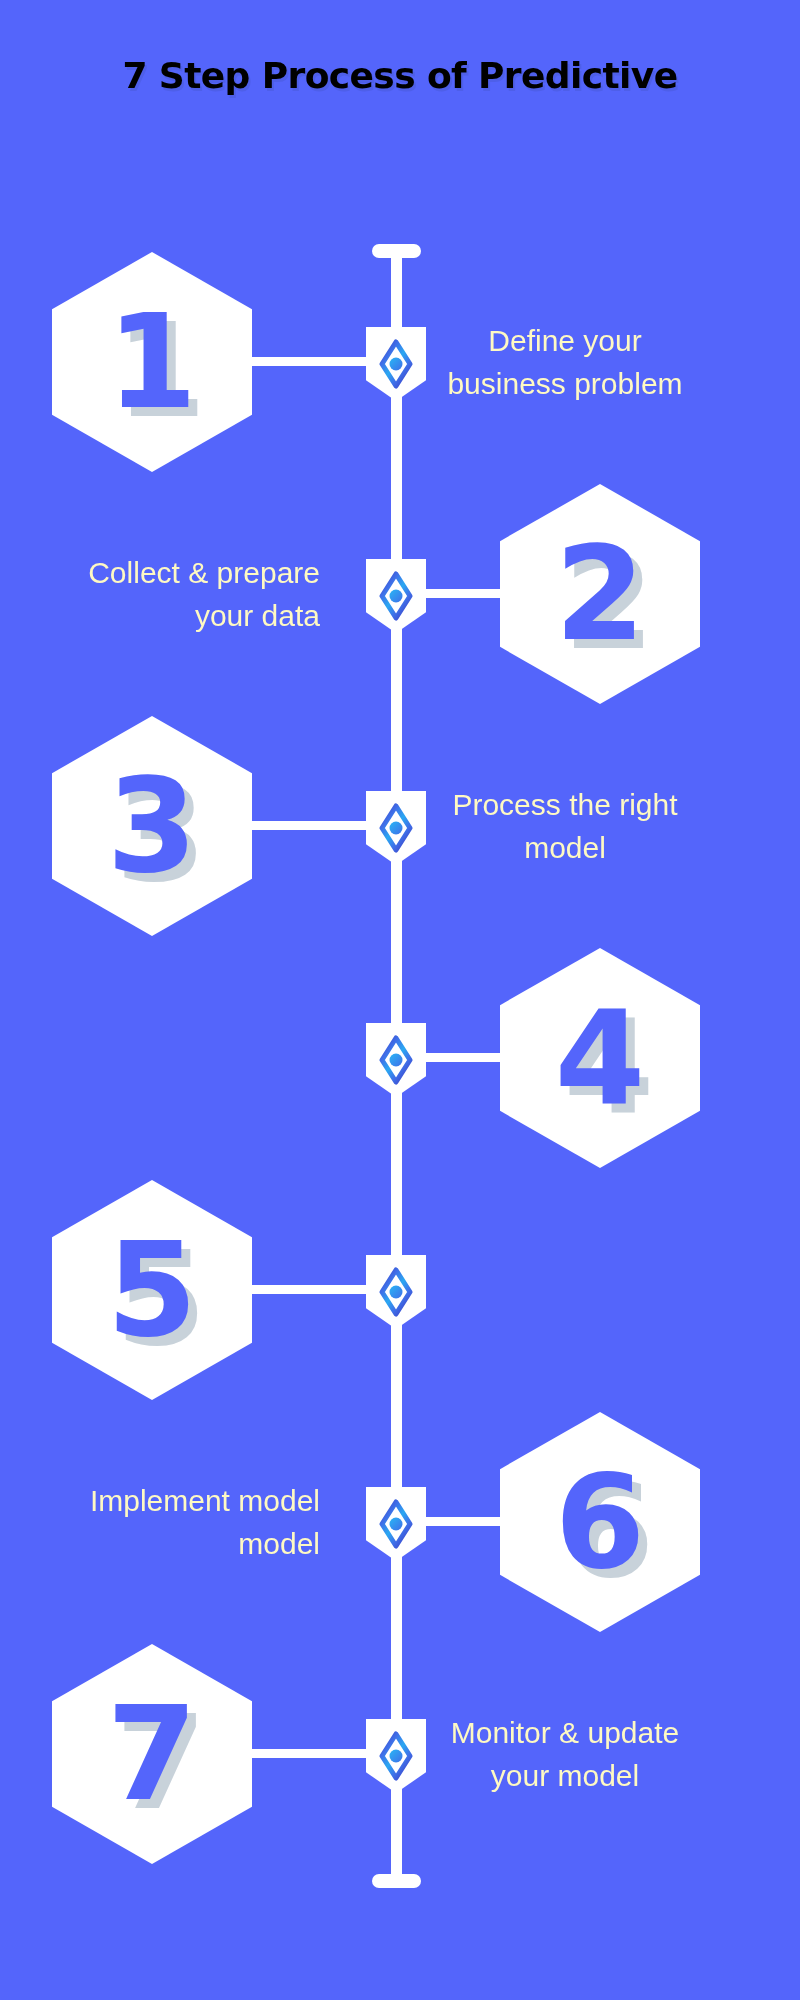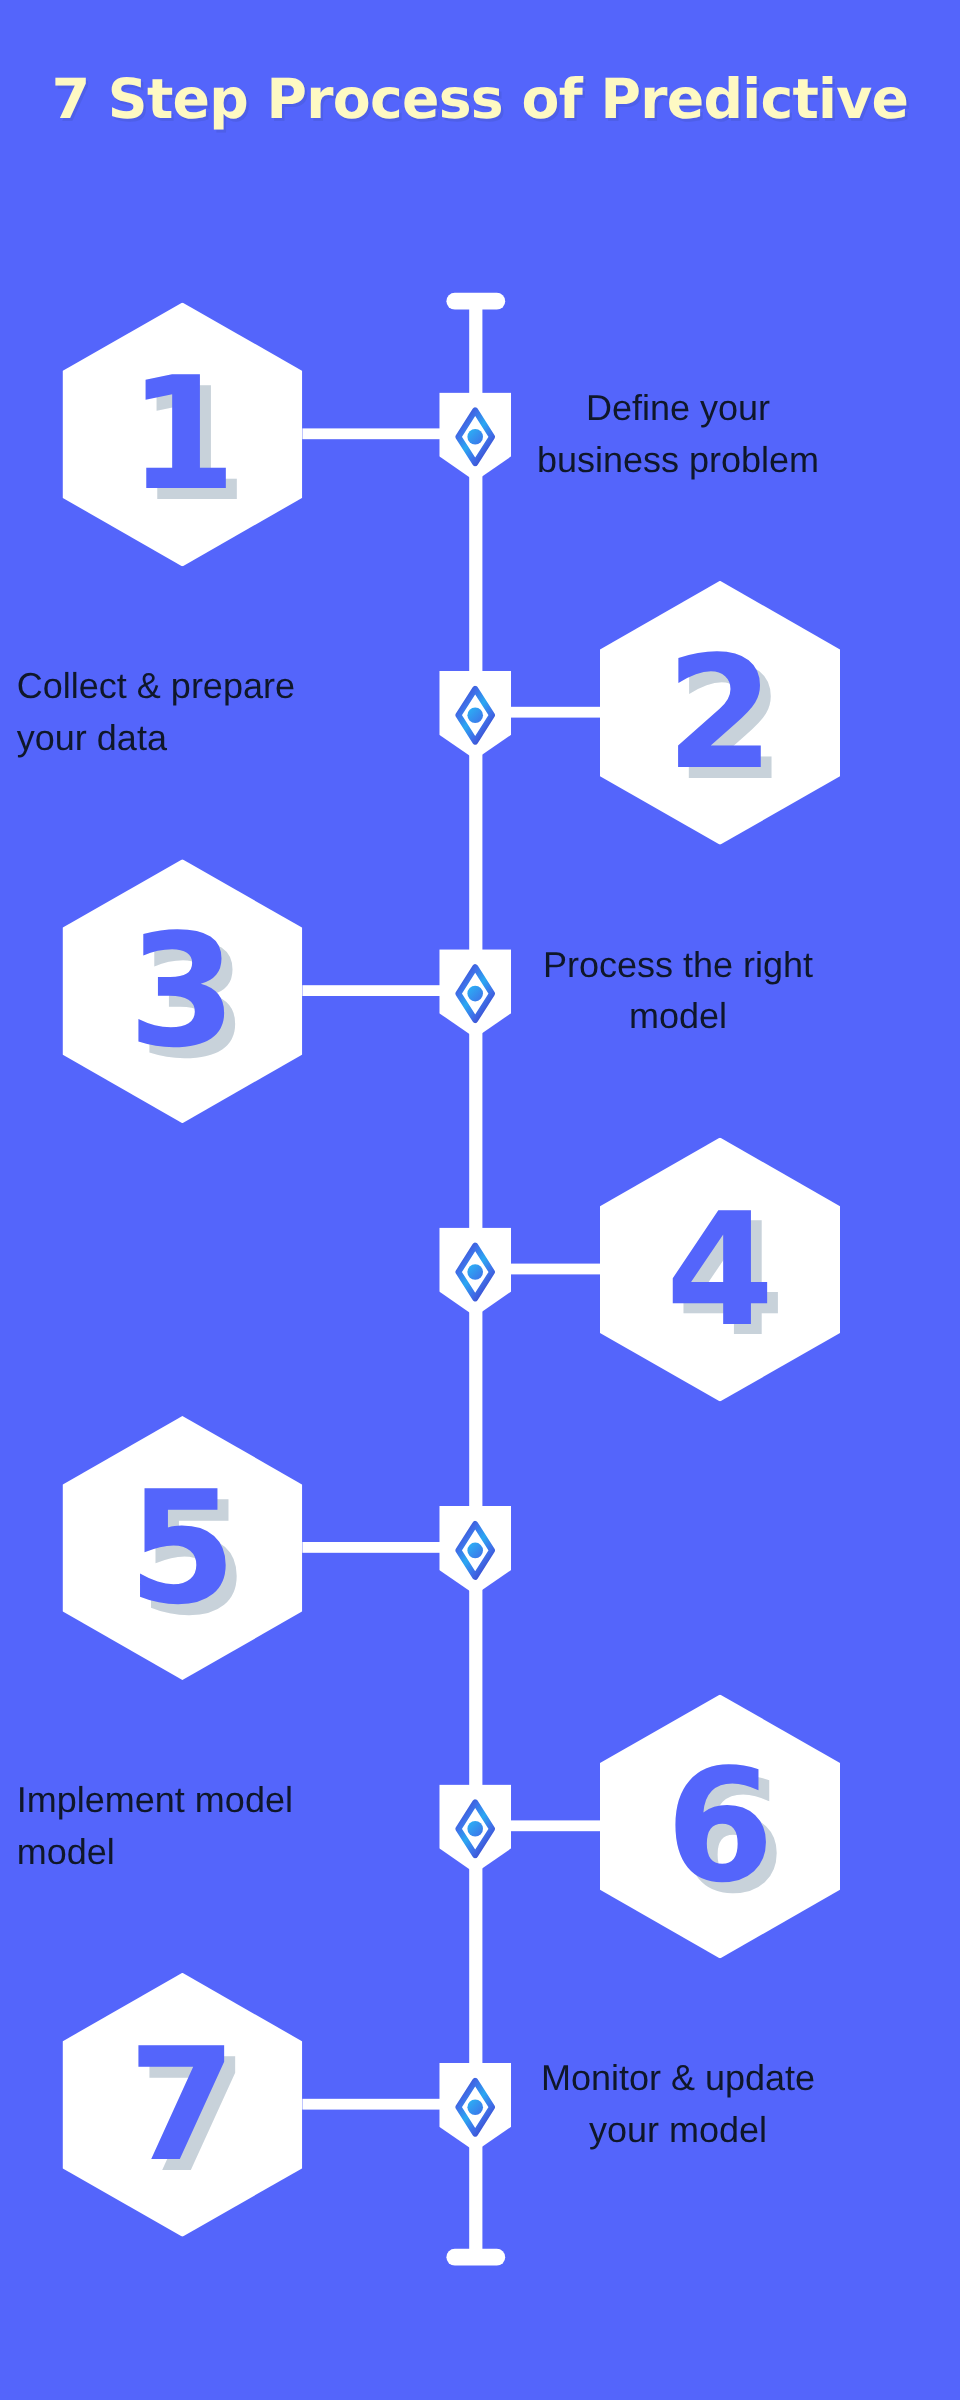--- a/index.html
+++ b/index.html
@@ -9,24 +9,24 @@
     font-family:"Liberation Sans", sans-serif;
     position:relative;
     overflow:hidden;
   }
 
   
   .title {
     position:absolute;
     top:52px; left:0; right:0;
     text-align:center;
-    color:#fef9c3;
+    color:#000000;
     font-family:"DejaVu Sans", sans-serif;
     font-weight:bold;
-    font-size:46px;
+    font-size:36px;
     line-height:1.32;
     letter-spacing:-0.6px;
     text-shadow:2px 3px 0 rgba(70,88,210,.45);
     padding:0 4px;
   }
   .title .tline { display:block; white-space:nowrap; }
 
   
   .spine {
     position:absolute;
@@ -112,33 +112,33 @@
     left:50%;
     top:12px;
     transform:translateX(-50%);
     width:36px;
     height:50px;
   }
 
   
   .label {
     position:absolute;
-    color:#0f172a;
+    color:#fef9c3;
     font-family:"Liberation Sans", sans-serif;
     font-weight:400;
     font-size:30px;
     line-height:1.45;
     top:0;
     display:flex;
     align-items:center;
     justify-content:center;
     height:220px;
   }
   .label.on-right { left:430px; width:270px; text-align:center; }
-  .label.on-left  { left:14px;  width:290px; text-align:left; }
+  .label.on-left  { left:30px;  width:290px; text-align:right; }
   .label span { display:block; width:100%; }
 </style>
 </head>
 <body>
 
 <div class="title">
   <span class="tline">7 Step Process of Predictive</span>
 </div>
 
 <div class="spine"></div>

